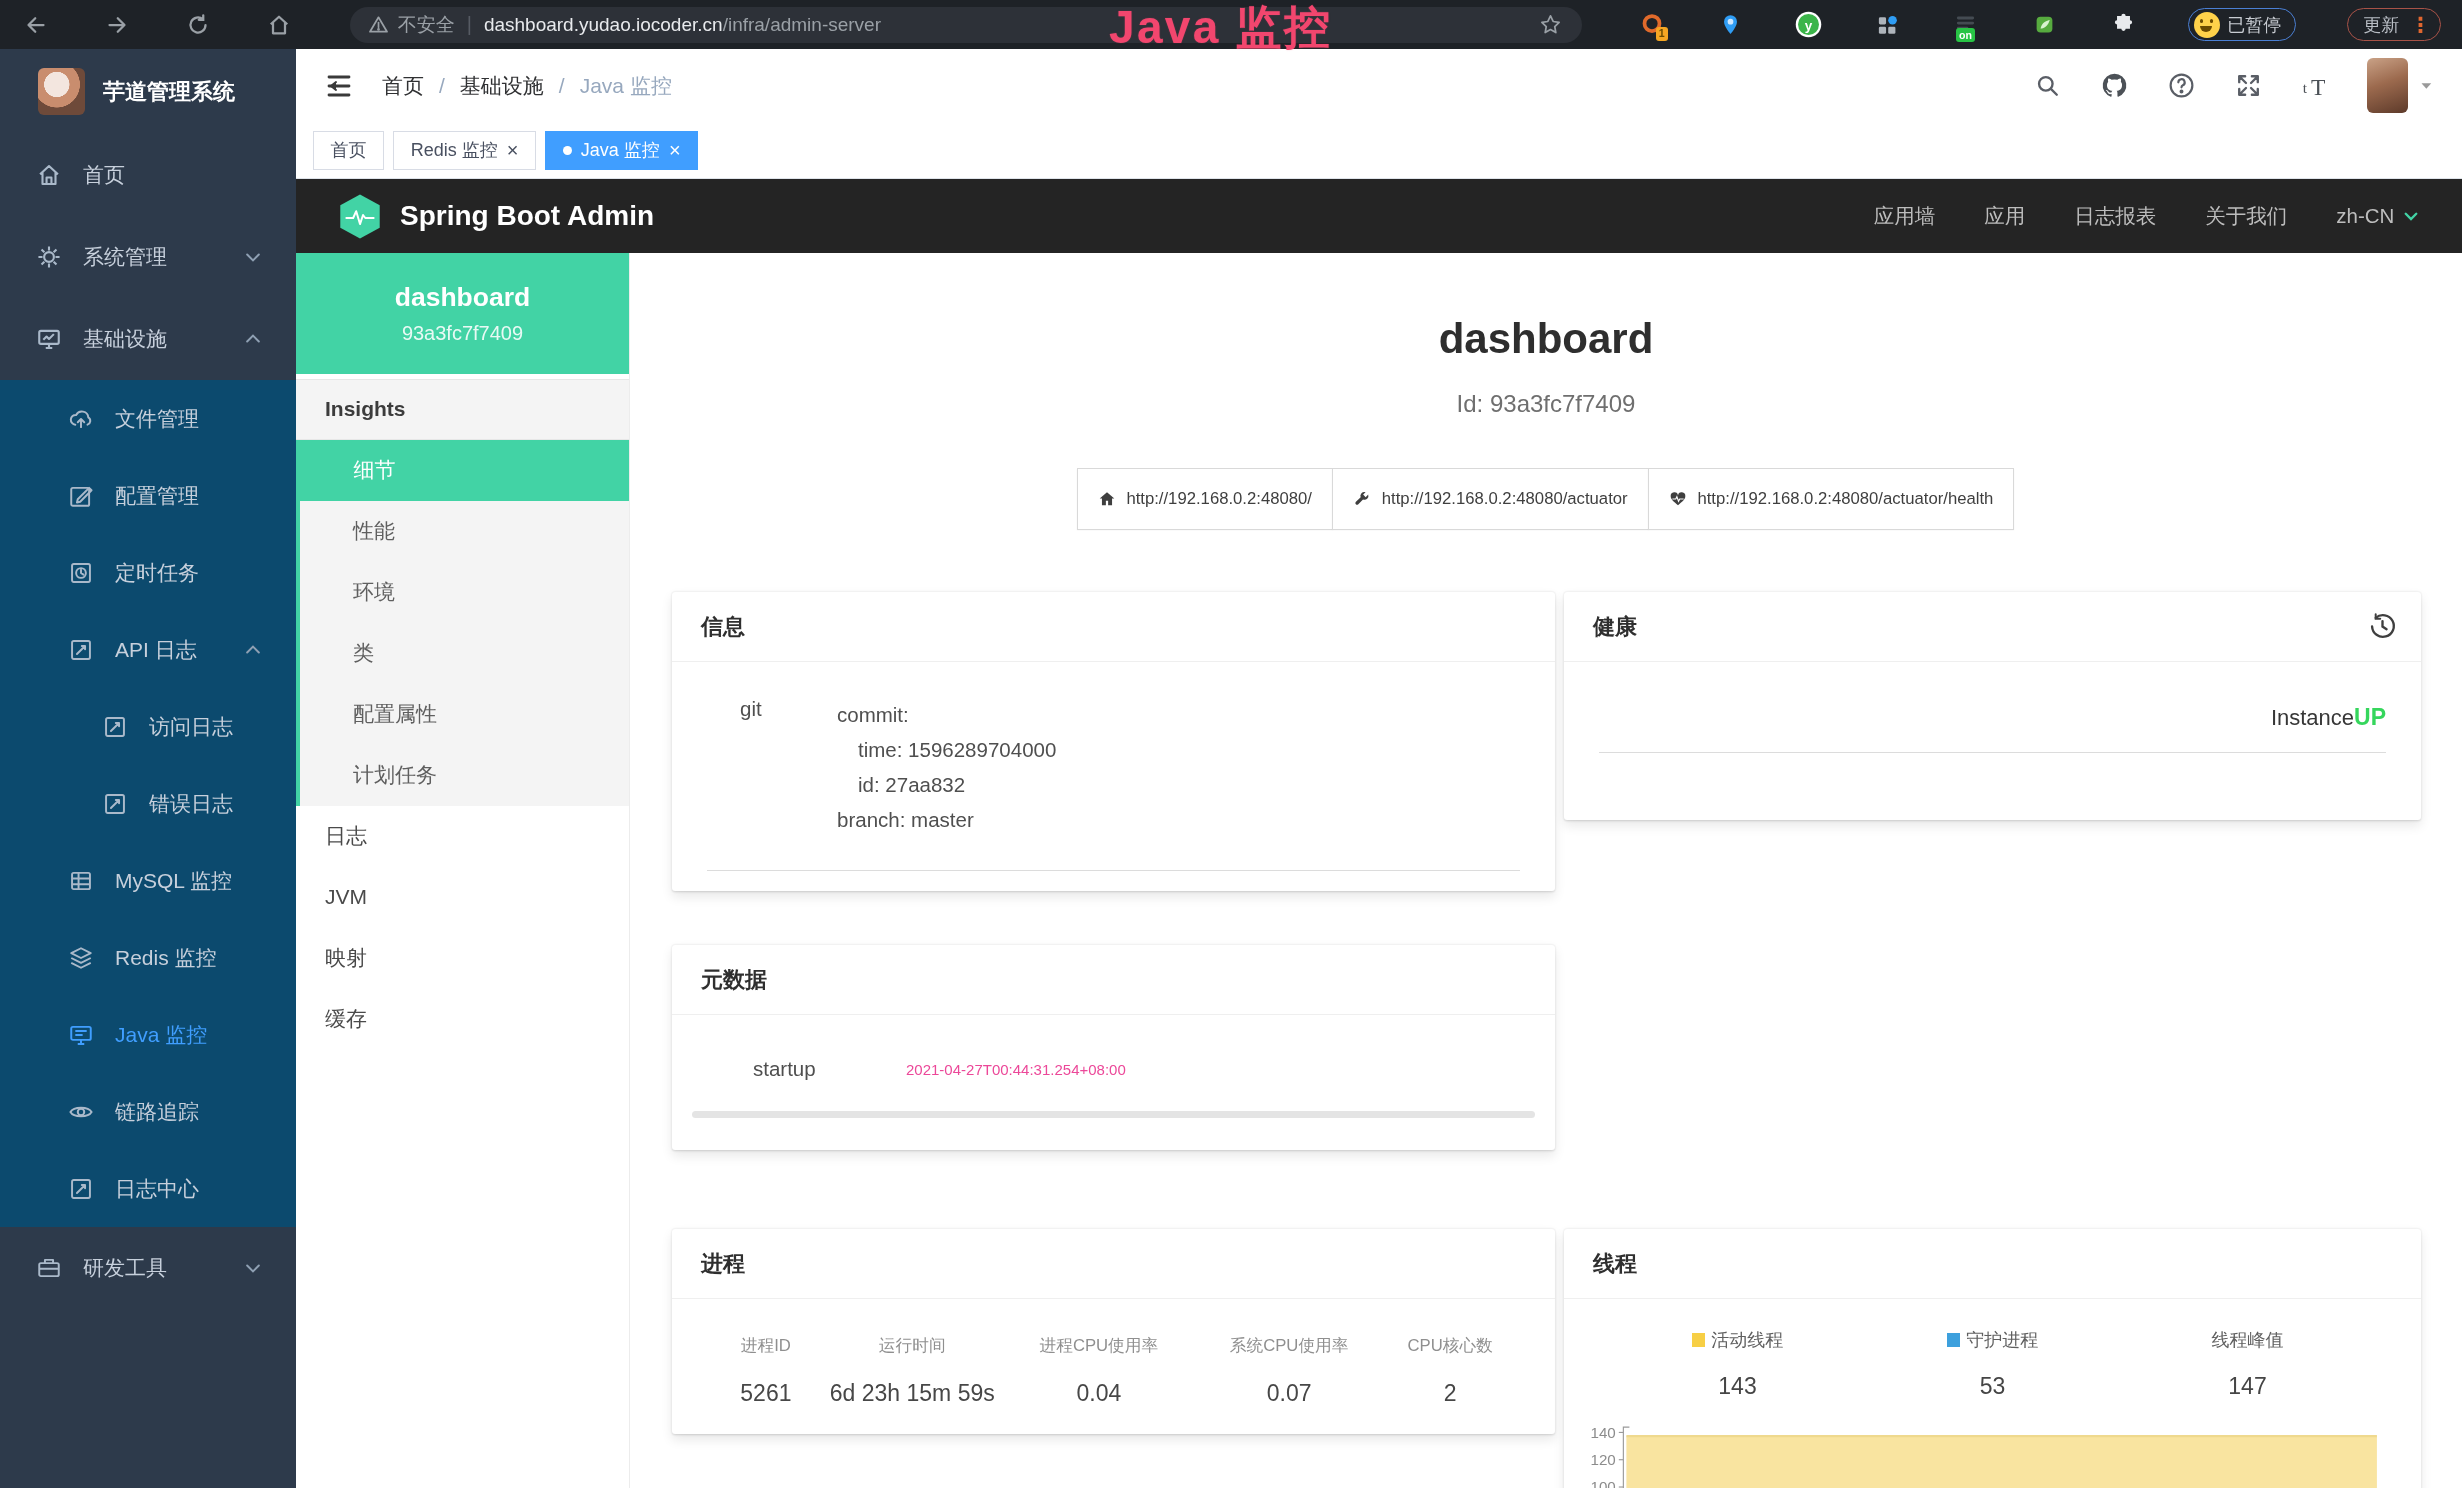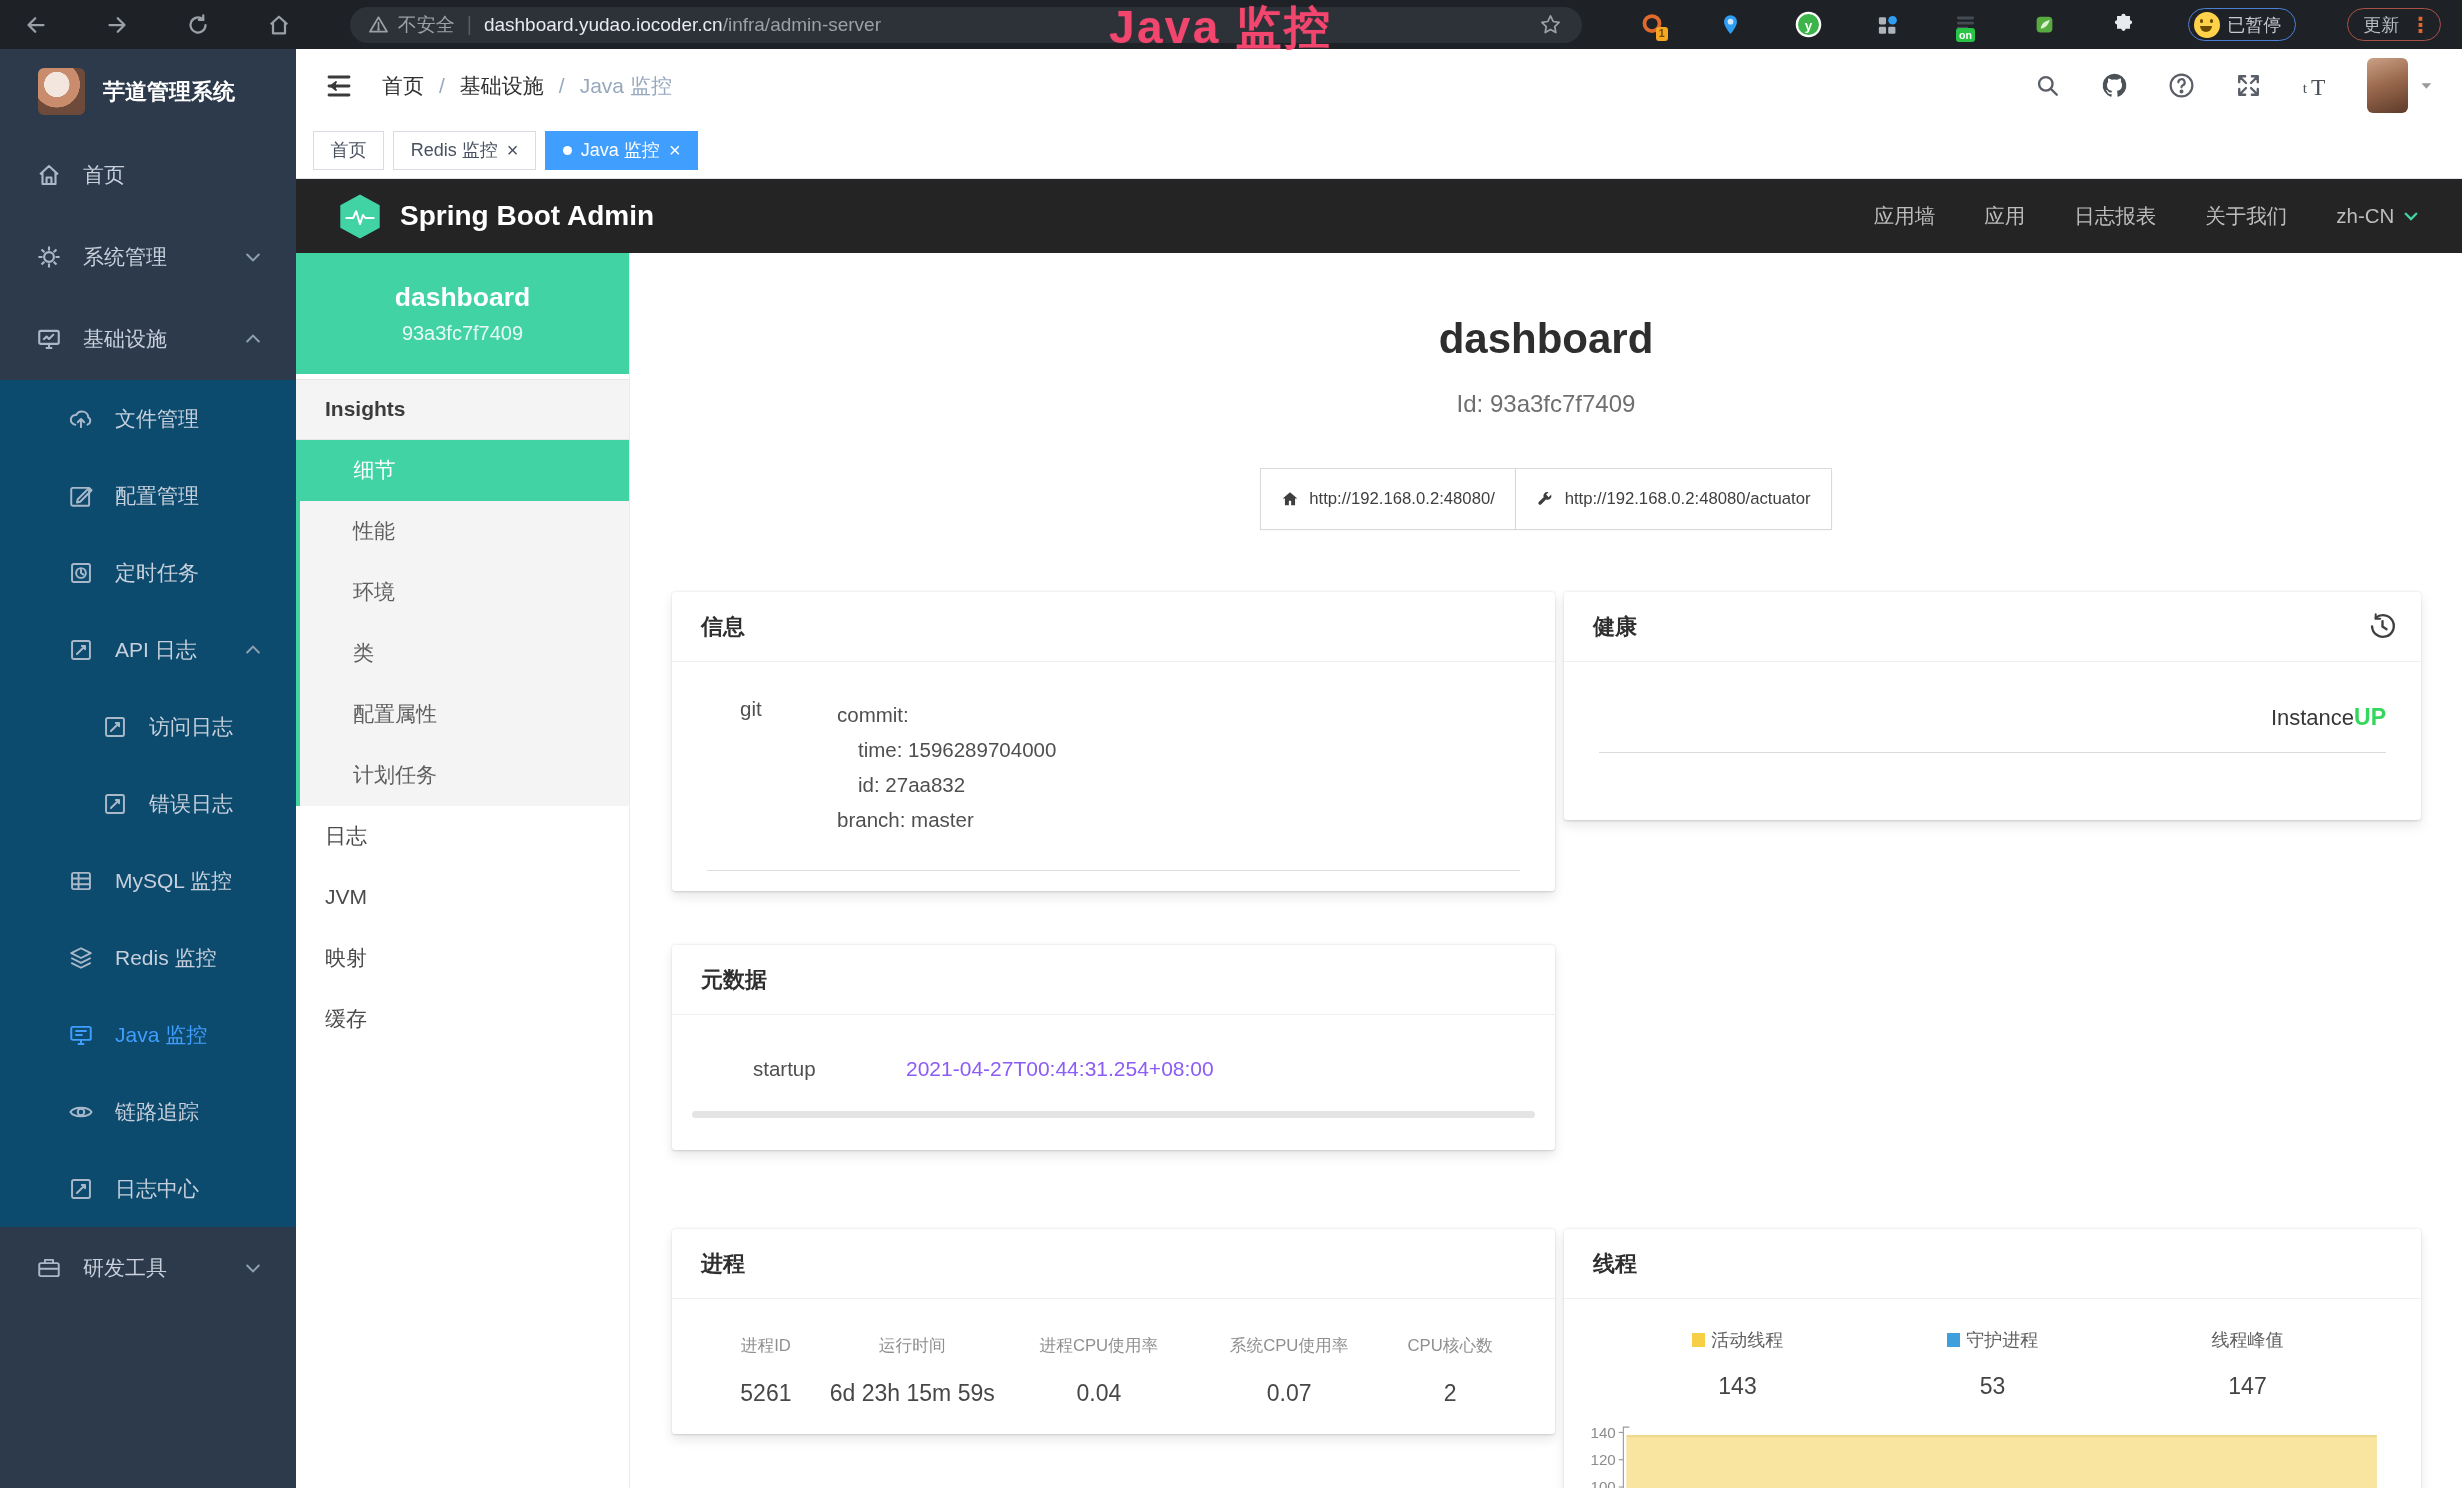--- a/index.html
+++ b/index.html
@@ -108,21 +108,21 @@
   .kv-label{width:130px;padding-left:33px;font-size:20.5px;color:#4f4f4f;flex:0 0 auto;box-sizing:border-box;}
   .kv-value{font-size:20.5px;color:#4f4f4f;line-height:35px;}
   .kv-value .ind{padding-left:21px;}
 
   .hrow{display:flex;justify-content:flex-end;align-items:center;margin:42px 35px 0;padding-bottom:21px;border-bottom:0.8px solid #dcdcdc;}
   .hrow .hl{padding-left:33px;font-size:22px;font-weight:500;color:#373737;}
   .hrow .up{font-size:23px;font-weight:bold;color:#35d65c;}
 
   .mrow{display:flex;align-items:center;margin:42px 35px 0;}
   .mrow .ml{width:199px;padding-left:46px;font-size:20.5px;color:#4f4f4f;box-sizing:border-box;flex:0 0 auto;}
-  .mrow .mv{font-size:21px;color:#8b5cf6;}
+  .mrow .mv{font-size:15px;color:#ec4899;}
   .scrollhint{height:6.8px;background:#e4e4e4;border-radius:3.8px;margin:30px 20px 0;}
 
   .pcols{display:flex;padding:35px 39px 0;}
   .pcol{text-align:center;}
   .pcol .ph{font-size:16.7px;color:#8f8f8f;}
   .pcol .pv{font-size:23px;color:#474747;margin-top:23px;}
   .pc1{flex:.75;} .pc2{flex:1.25;} .pc3{flex:1.3;} .pc4{flex:1.3;} .pc5{flex:.9;}
 
   .tleg{display:flex;padding:29px 46px 0;}
   .tcol{flex:1;text-align:center;}
@@ -557,20 +557,29 @@
           <span>http://192.168.0.2:48080/</span>
         </span>
         <span class="linkbtn">
           <span class="lic">
             <svg viewBox="0 0 32 32" fill="currentColor">
                 <path d="M27 8 a7 7 0 0 1 -9.2 8.8 L9 25.6 a3 3 0 0 1 -4.2-4.2 L13.6 13 A7 7 0 0 1 22.4 3.8 L18 8.2 l4.5 4.5 L27 8.2 Z"></path>
               </svg>
           </span>
           <span>http://192.168.0.2:48080/actuator</span>
         </span>
+        <span class="linkbtn">
+          <span class="lic">
+            <svg viewBox="0 0 32 32">
+                <path d="M16 27 C9 21 3 16.5 3 11 a6.5 6.5 0 0 1 13-1.2 A6.5 6.5 0 0 1 29 11 c0 5.5-6 10-13 16 Z" fill="currentColor"></path>
+                <polyline points="6,16 12,16 14,12 17,20 19,16 26,16" fill="none" stroke="#fff" stroke-width="2"></polyline>
+              </svg>
+          </span>
+          <span>http://192.168.0.2:48080/actuator/health</span>
+        </span>
       </div>
 
       <div class="card" id="card-info">
         <div class="chead">信息</div>
         <div class="kv">
           <span class="kv-label">git</span>
           <span class="kv-value">
             <div>commit:</div>
             <div class="ind">time: 1596289704000</div>
             <div class="ind">id: 27aa832</div>

